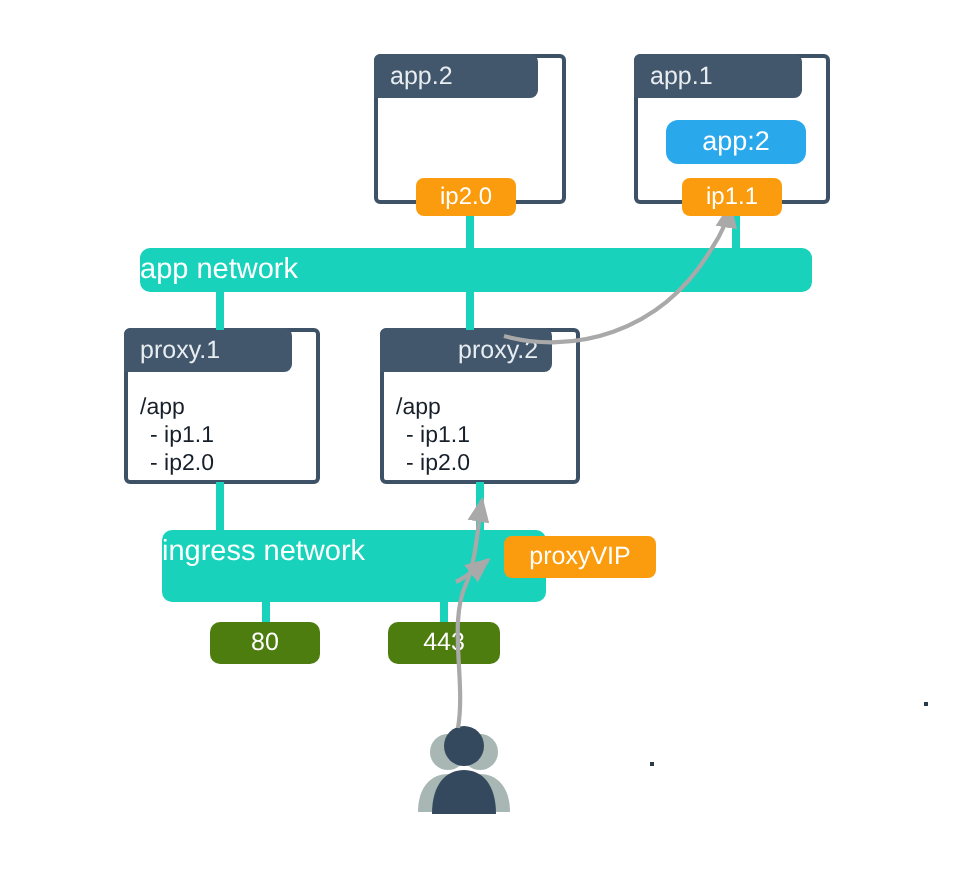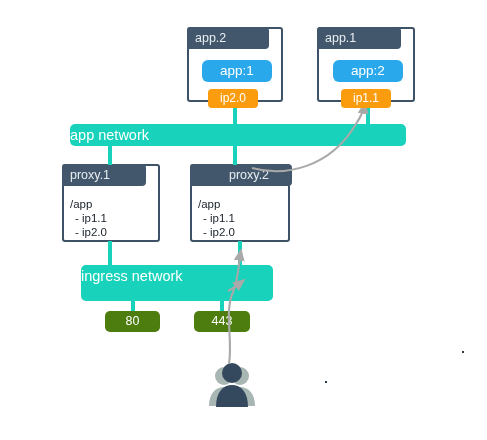--- a/index.html
+++ b/index.html
@@ -134,48 +134,48 @@
   <div class="link-v" style="left:366px; top:99px; height:27px;"></div>
   <div class="link-v" style="left:108px; top:143px; height:22px;"></div>
   <div class="link-v" style="left:233px; top:143px; height:22px;"></div>
   <div class="link-v" style="left:108px; top:241px; height:26px;"></div>
   <div class="link-v" style="left:238px; top:241px; height:26px;"></div>
   <div class="link-v" style="left:131px; top:286px; height:27px;"></div>
   <div class="link-v" style="left:220px; top:286px; height:27px;"></div>
 
   <div class="shell" style="left:187px; top:27px; width:96px; height:75px;">
     <div class="shell-hdr" style="width:82px;">app.2</div>
-    <div class="svc" style="left:13px; top:31px; width:70px;">app:1</div>
   </div>
   <div class="chip-orange" style="left:208px; top:89px; width:50px;">ip2.0</div>
 
   <div class="shell" style="left:317px; top:27px; width:98px; height:75px;">
     <div class="shell-hdr" style="width:84px;">app.1</div>
     <div class="svc" style="left:14px; top:31px; width:70px;">app:2</div>
   </div>
   <div class="chip-orange" style="left:341px; top:89px; width:50px;">ip1.1</div>
 
   <div class="net-bar" style="left:70px; top:124px; width:336px; height:22px; line-height:22px;">app network</div>
 
   <div class="shell" style="left:62px; top:164px; width:98px; height:78px;">
     <div class="shell-hdr" style="width:84px;">proxy.1</div>
     <div class="route" style="left:6px; top:31px;">/app</div>
     <div class="route" style="left:11px; top:45px;">- ip1.1</div>
     <div class="route" style="left:11px; top:59px;">- ip2.0</div>
   </div>
 
   <div class="shell" style="left:190px; top:164px; width:100px; height:78px;">
-    <div class="shell-hdr" style="width:102px;padding-left:39px;">proxy.2</div>
+    <div class="shell-hdr" style="width:86px;padding-left:39px;">proxy.2</div>
     <div class="route" style="left:6px; top:31px;">/app</div>
     <div class="route" style="left:11px; top:45px;">- ip1.1</div>
     <div class="route" style="left:11px; top:59px;">- ip2.0</div>
   </div>
 
   <div class="net-bar" style="left:81px; top:265px; width:192px; height:36px; line-height:23px;">ingress network</div>
 
+  <div class="chip-orange" style="left:252px; top:268px; width:76px; height:21px; line-height:21px; font-size:12.5px;">proxyVIP</div>
 
   <div class="port-chip" style="left:105px; top:311px; width:55px;">80</div>
   <div class="port-chip" style="left:194px; top:311px; width:56px;">443</div>
 
   <svg class="arrows" viewBox="0 0 487 440" xmlns="http://www.w3.org/2000/svg">
     <defs>
       <marker id="arrowhead" markerWidth="7" markerHeight="7" refX="5.2" refY="3" orient="auto">
         <path d="M0,0.4 L6,3 L0,5.6 Z" fill="#a9a9a9"></path>
       </marker>
     </defs>

